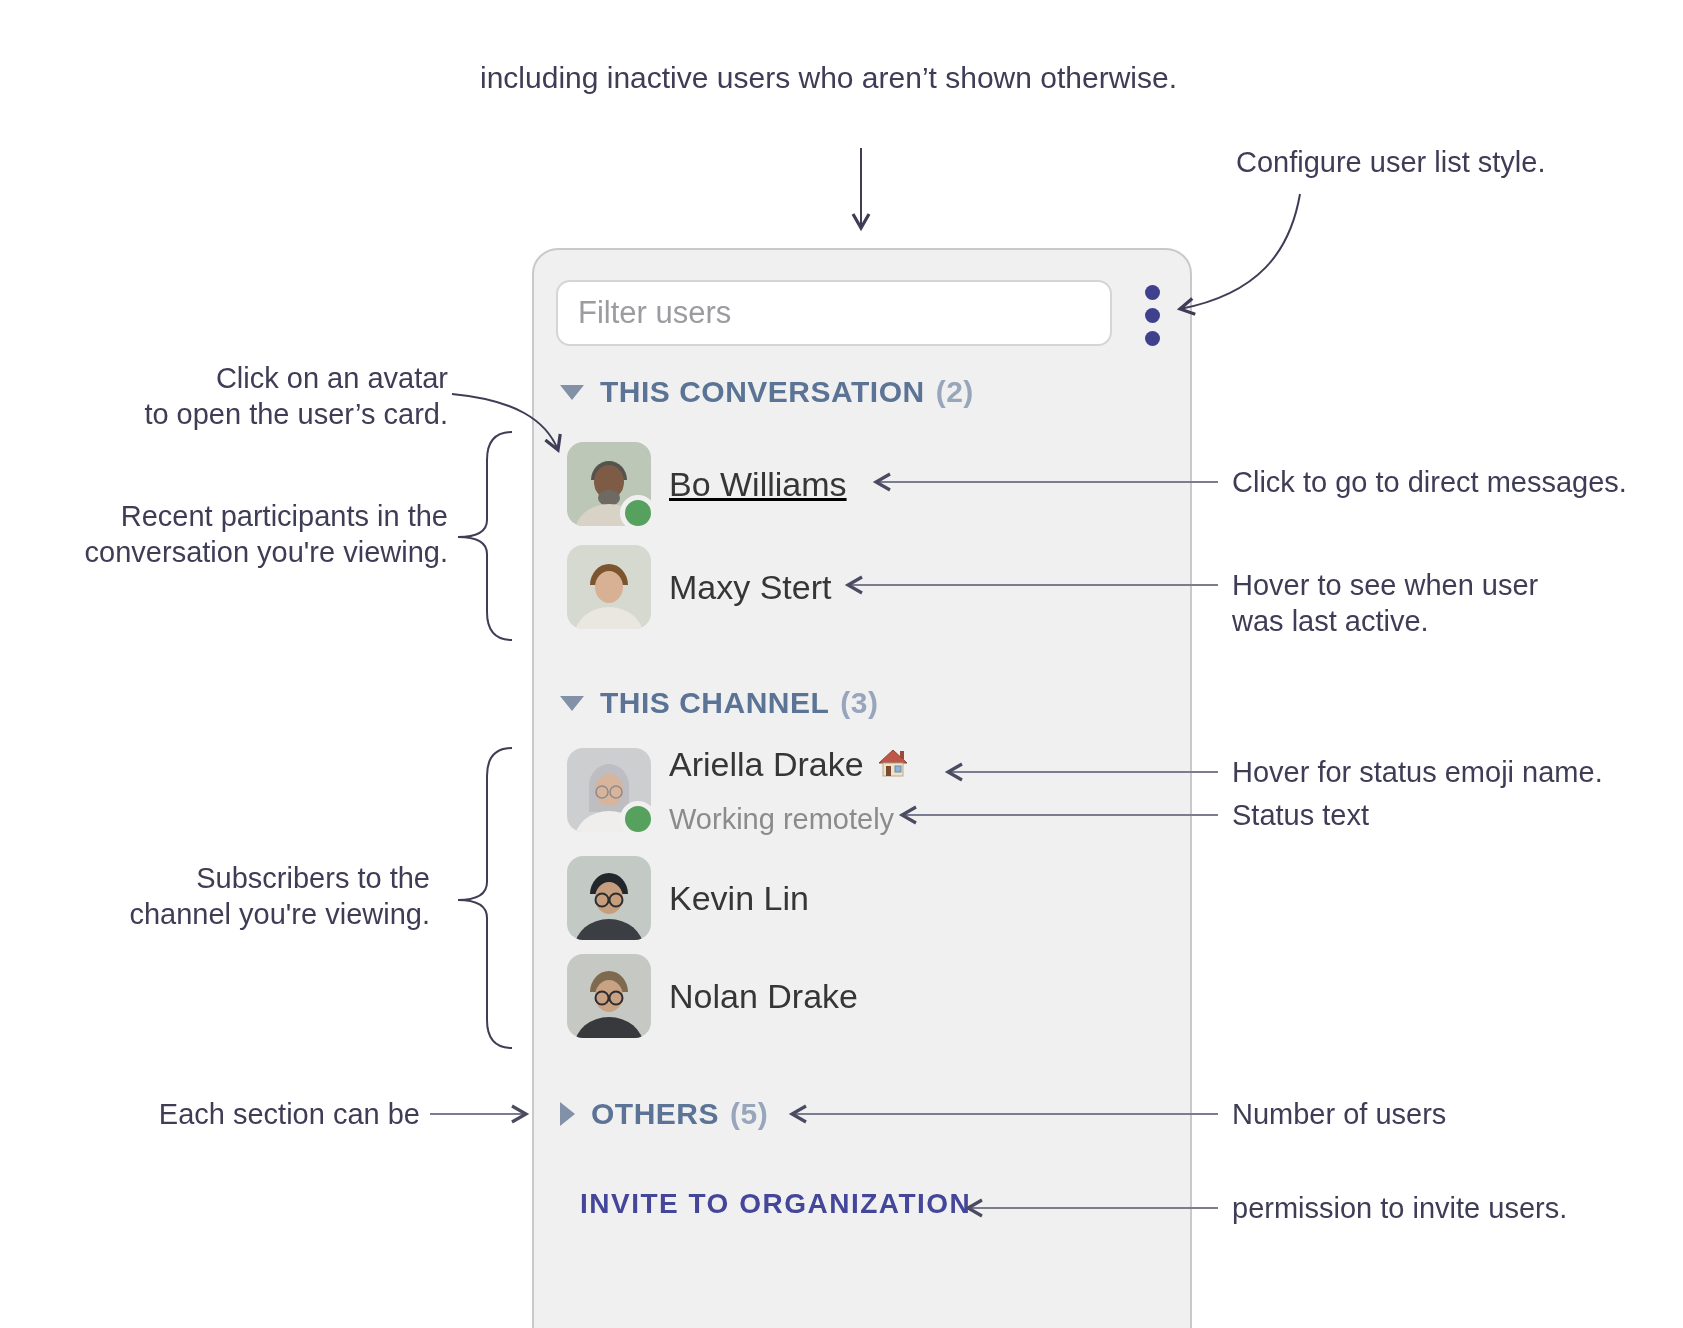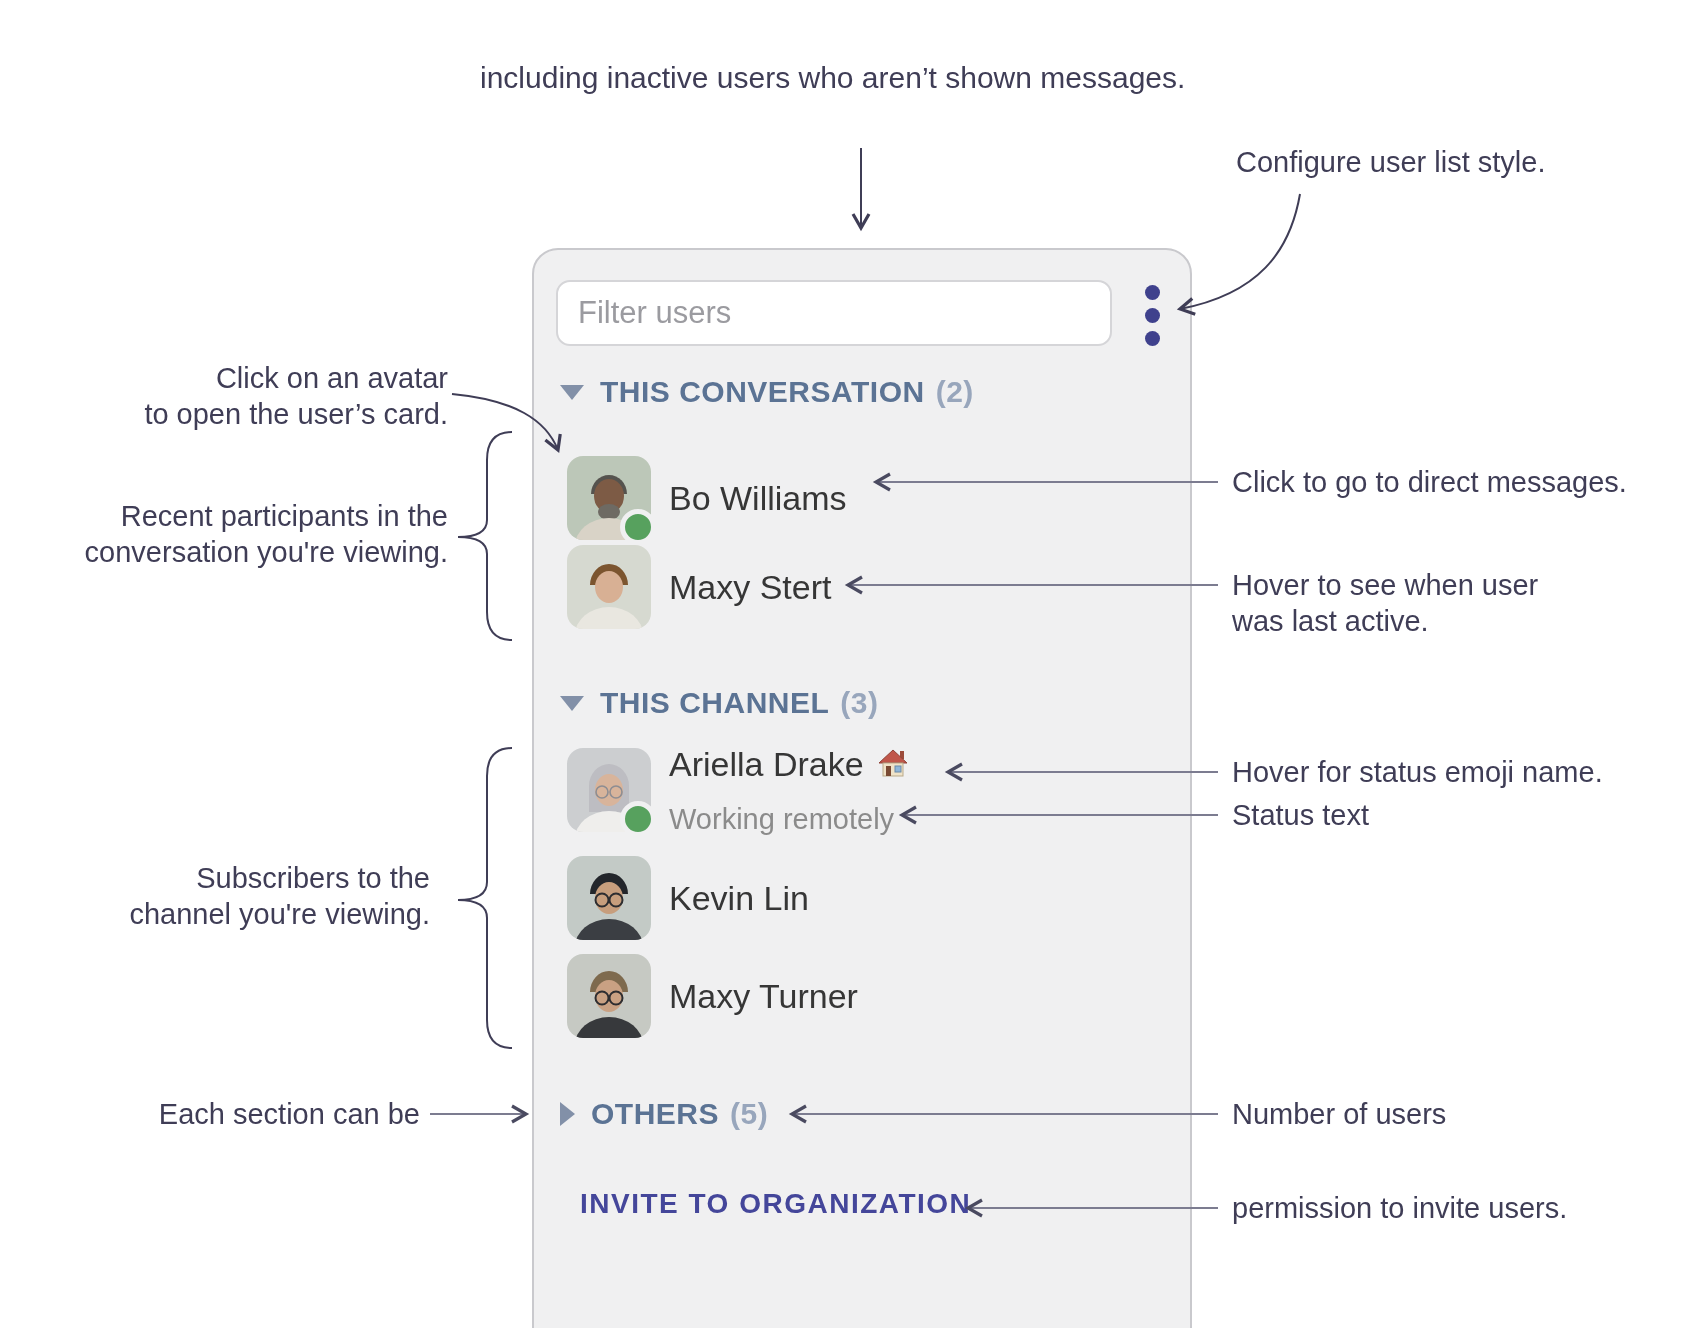--- a/index.html
+++ b/index.html
@@ -37,21 +37,21 @@
 
   .sec-header{position:absolute;left:26px;height:40px;display:flex;align-items:center;
          color:#5b7394;font-weight:700;font-size:30px;letter-spacing:0.5px;white-space:nowrap;cursor:pointer;}
   .sec-header .count{color:#98a6bc;margin-left:11px;font-weight:700;}
   .tri{display:inline-block;width:0;height:0;margin-right:16px;}
   .tri-down{border-left:12px solid transparent;border-right:12px solid transparent;border-top:15px solid #8290a8;}
   .tri-right{border-top:12px solid transparent;border-bottom:12px solid transparent;border-left:15px solid #8290a8;}
   .hdr-1{top:122px;} .hdr-2{top:433px;} .hdr-3{top:844px;}
 
   .row{position:absolute;left:33px;display:flex;align-items:center;height:84px;cursor:pointer;}
-  .row-bo{top:206px;} .row-maxy{top:295px;} .row-ariella{top:498px;}
+  .row-bo{top:192px;text-decoration:underline;} .row-maxy{top:295px;} .row-ariella{top:498px;}
   .row-kevin{top:606px;} .row-nolan{top:704px;}
   .avatar{position:relative;width:84px;height:84px;flex:0 0 84px;}
   .avatar .pic{width:84px;height:84px;border-radius:16px;overflow:hidden;display:block;}
   .presence{position:absolute;right:-5px;bottom:-5px;width:26px;height:26px;border-radius:50%;
             background:#57a15e;border:5px solid #f0f0f1;}
   .uname{margin-left:18px;font-size:34px;color:#363636;white-space:nowrap;}
   .ustack{margin-left:18px;display:flex;flex-direction:column;}
   .ustack .uname{margin-left:0;}
   .status-line{font-size:29px;color:#8b8b8b;margin-top:19px;white-space:nowrap;}
   .house{display:inline-block;vertical-align:-4px;margin-left:12px;}
@@ -84,21 +84,21 @@
     <path d="M430,1114 L526,1114" fill="none" stroke="#7c7c90" stroke-width="2" marker-end="url(#chevG)"></path>
     <path d="M1218,482 L876,482" fill="none" stroke="#7c7c90" stroke-width="2" marker-end="url(#chevG)"></path>
     <path d="M1218,585 L848,585" fill="none" stroke="#7c7c90" stroke-width="2" marker-end="url(#chevG)"></path>
     <path d="M1218,772 L948,772" fill="none" stroke="#7c7c90" stroke-width="2" marker-end="url(#chevG)"></path>
     <path d="M1218,815 L902,815" fill="none" stroke="#7c7c90" stroke-width="2" marker-end="url(#chevG)"></path>
     <path d="M1218,1114 L792,1114" fill="none" stroke="#7c7c90" stroke-width="2" marker-end="url(#chevG)"></path>
     <path d="M1218,1208 L968,1208" fill="none" stroke="#7c7c90" stroke-width="2" marker-end="url(#chevG)"></path>
   </svg>
 
   <div class="anno anno-top">
-    <div class="ln">including inactive users who aren’t shown messages.</div>
+    <div class="ln">including inactive users who aren’t shown otherwise.</div>
   </div>
 
   <div class="anno anno-configure ln">Configure user list style.</div>
 
   <div class="panel">
     <input class="filter-input" type="text" placeholder="Filter users" style="">
     <div class="kebab">
       <span class="dot"></span>
       <span class="dot"></span>
       <span class="dot"></span>
@@ -184,21 +184,21 @@
       <span class="avatar">
         <svg class="pic" viewBox="0 0 84 84">
           <rect width="84" height="84" fill="#c6c9c3"></rect>
           <path d="M23,38 a19,21 0 0 1 38,0 Z" fill="#7e6a4e"></path>
           <ellipse cx="42" cy="42" rx="14" ry="16" fill="#c9a183"></ellipse>
           <circle cx="35" cy="44" r="6.5" fill="none" stroke="#2d2d30" stroke-width="2"></circle>
           <circle cx="49" cy="44" r="6.5" fill="none" stroke="#2d2d30" stroke-width="2"></circle>
           <ellipse cx="42" cy="91" rx="34" ry="28" fill="#37393c"></ellipse>
         </svg>
       </span>
-      <span class="uname">Maxy Turner</span>
+      <span class="uname">Nolan Drake</span>
     </div>
 
     <div class="sec-header hdr-3">
       <span class="tri tri-right"></span>
       <span>OTHERS</span>
       <span class="count">(5)</span>
     </div>
 
     <a class="invite">INVITE TO ORGANIZATION</a>
   </div>

